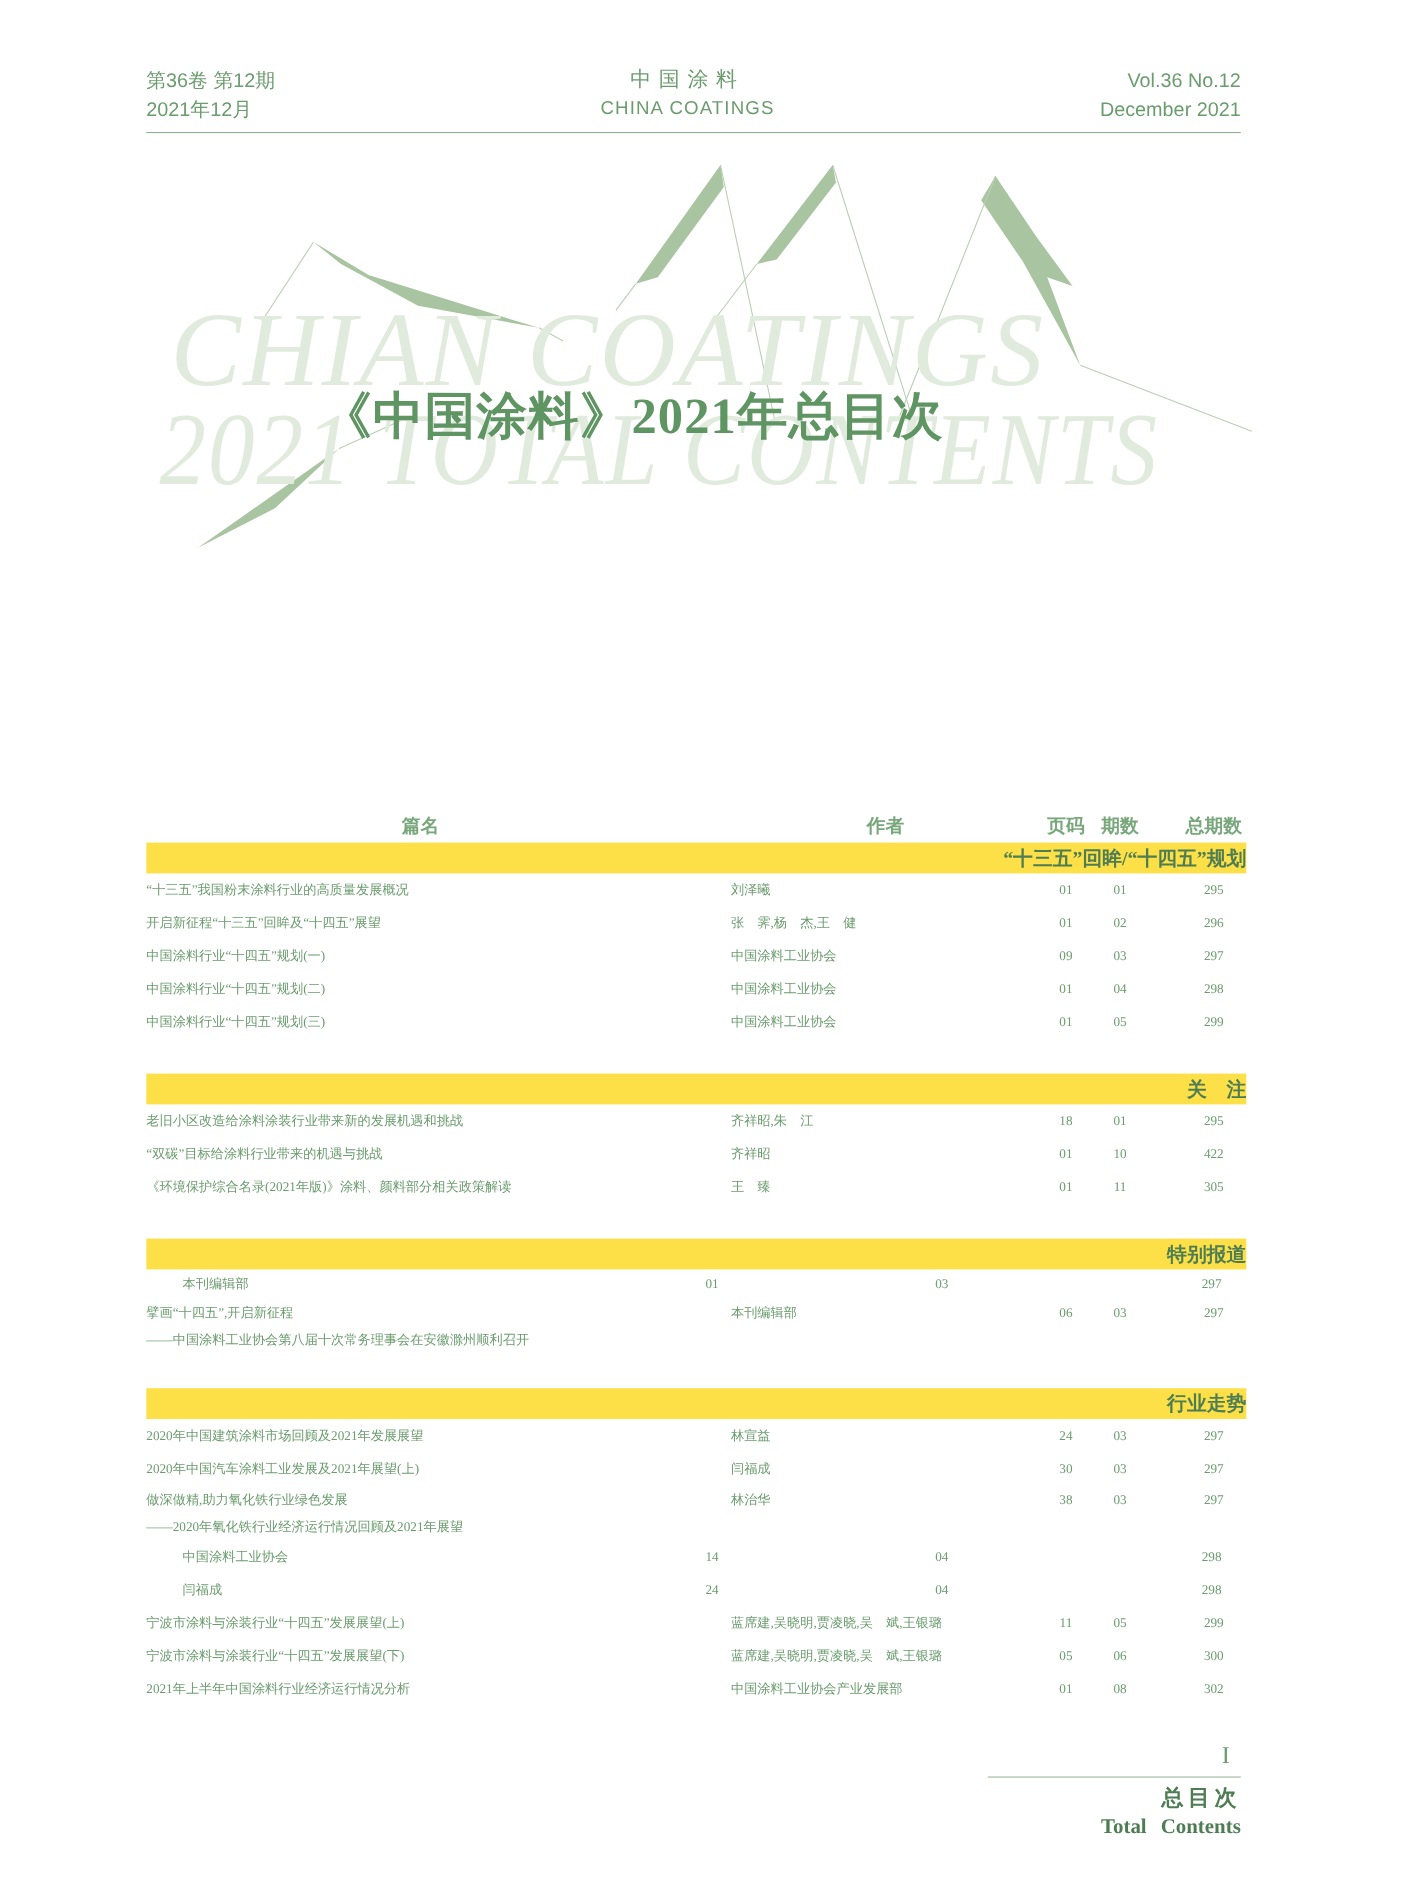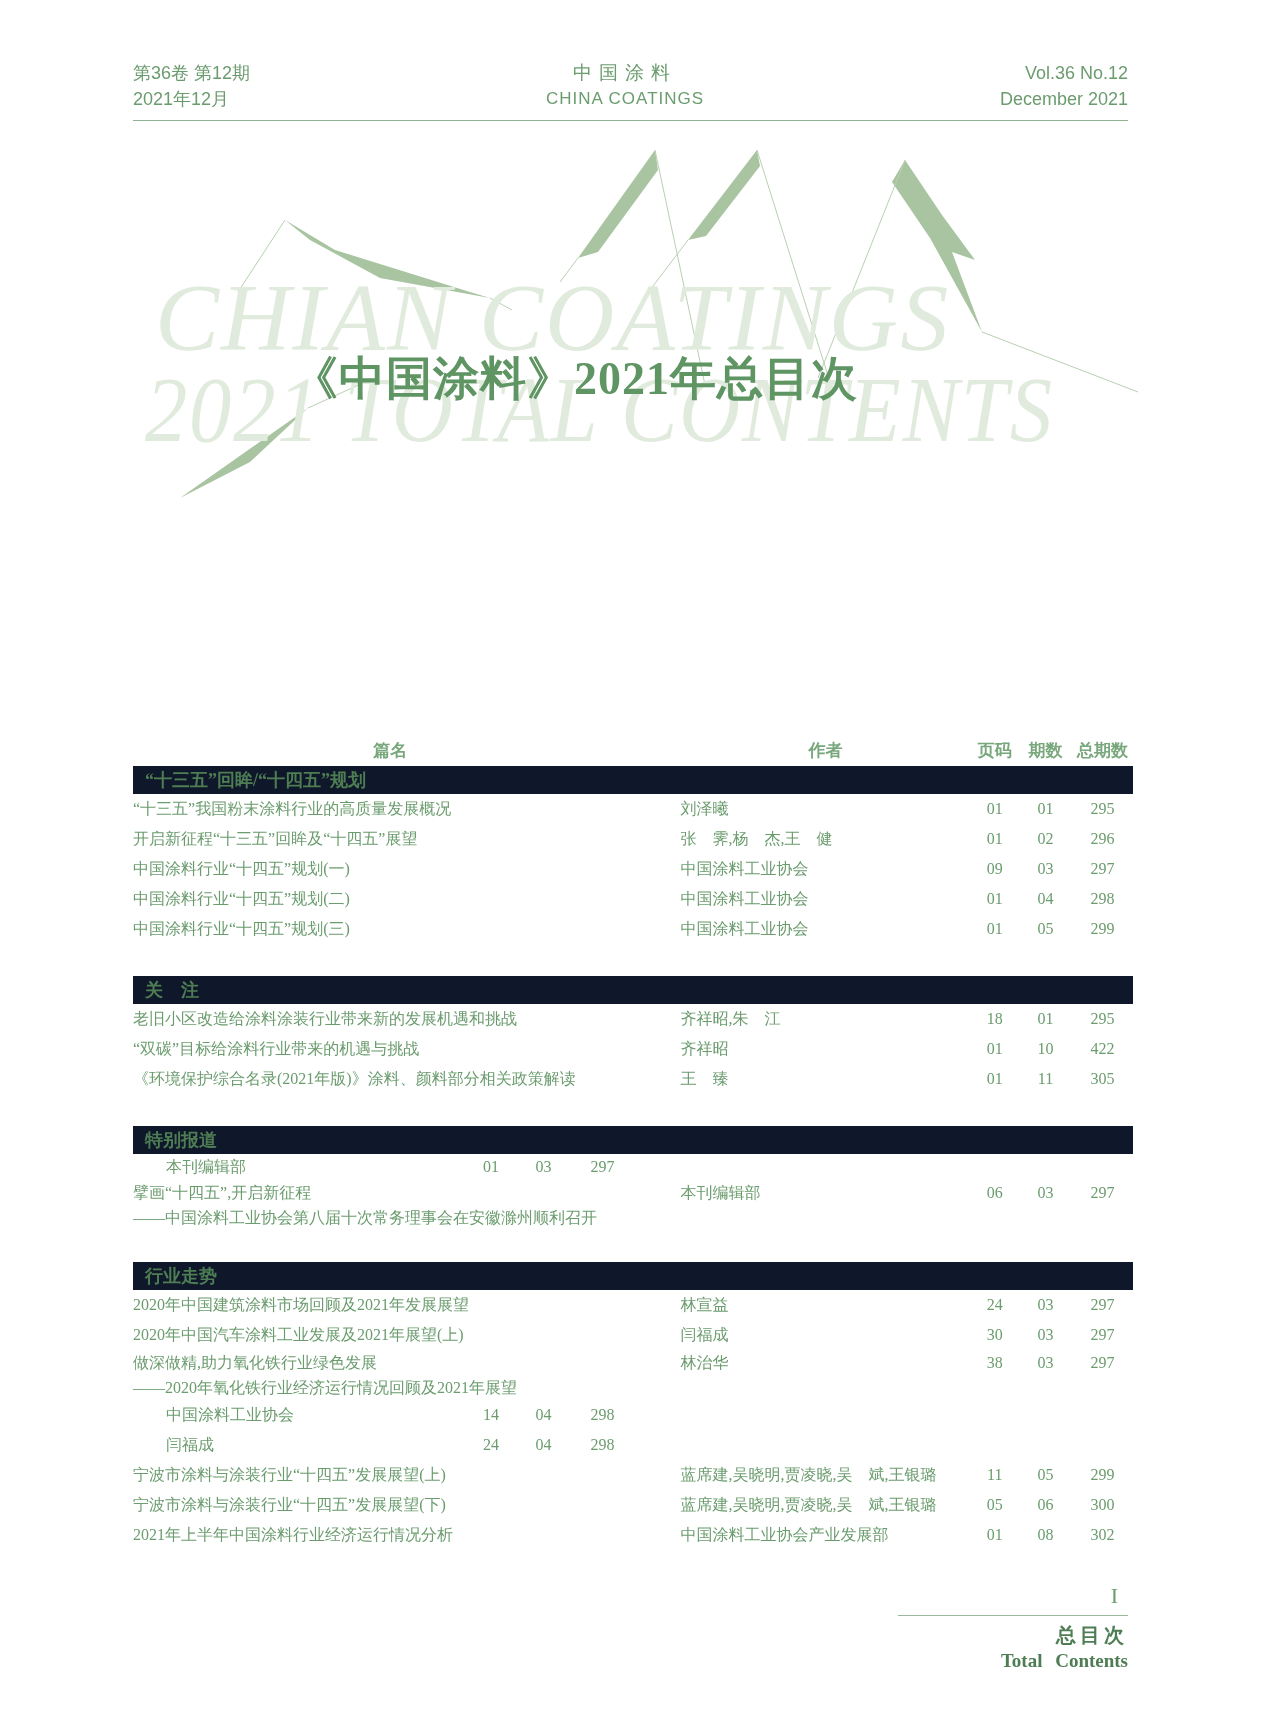--- a/index.html
+++ b/index.html
@@ -46,31 +46,31 @@
   .toc{position:absolute;left:133px;top:738px;width:1000px;color:#6b9c6e;}
   .toc-head{
     display:flex;height:26px;margin-bottom:2px;
     font-family:"Liberation Sans","DejaVu Sans",sans-serif;
     font-weight:700;font-size:17px;color:#79a77c;line-height:26px;
   }
   .c-title{width:532px;}
   .c-author{width:300px;margin-left:33px;}
   .c-page{width:50px;text-align:center;}
   .c-issue{width:55px;text-align:center;}
-  .c-total{width:63px;text-align:center;}
+  .c-total{width:63px;text-align:center;margin-left:30px;}
   .toc-head .c-title{text-align:center;}
   .toc-head .c-author{text-align:center;}
   .band{
     height:28px;line-height:28px;margin-top:32px;
-    background:#0f172a;color:#4e7d54;
+    background:#fde047;color:#4e7d54;
     font-weight:700;font-size:18px;
-    padding-left:12px;box-sizing:border-box;
+    padding-left:12px;box-sizing:border-box;text-align:right;
   }
   .band:first-of-type{margin-top:2px;}
-  .trow{display:flex;font-size:16px;}
+  .trow{display:flex;font-size:12px;justify-content:space-between;}
   .trow > div{line-height:30px;}
   .trow.double > .c-author, .trow.double > .c-page,
   .trow.double > .c-issue, .trow.double > .c-total,
   .trow.double .t1{line-height:26px;}
   .trow .t2{line-height:24px;}
   .c-page,.c-issue,.c-total{font-family:"Liberation Serif","DejaVu Serif",serif;}
   
   .pfooter{
     position:absolute;right:147px;top:1583px;width:230px;
     text-align:right;color:#6b9c6e;

